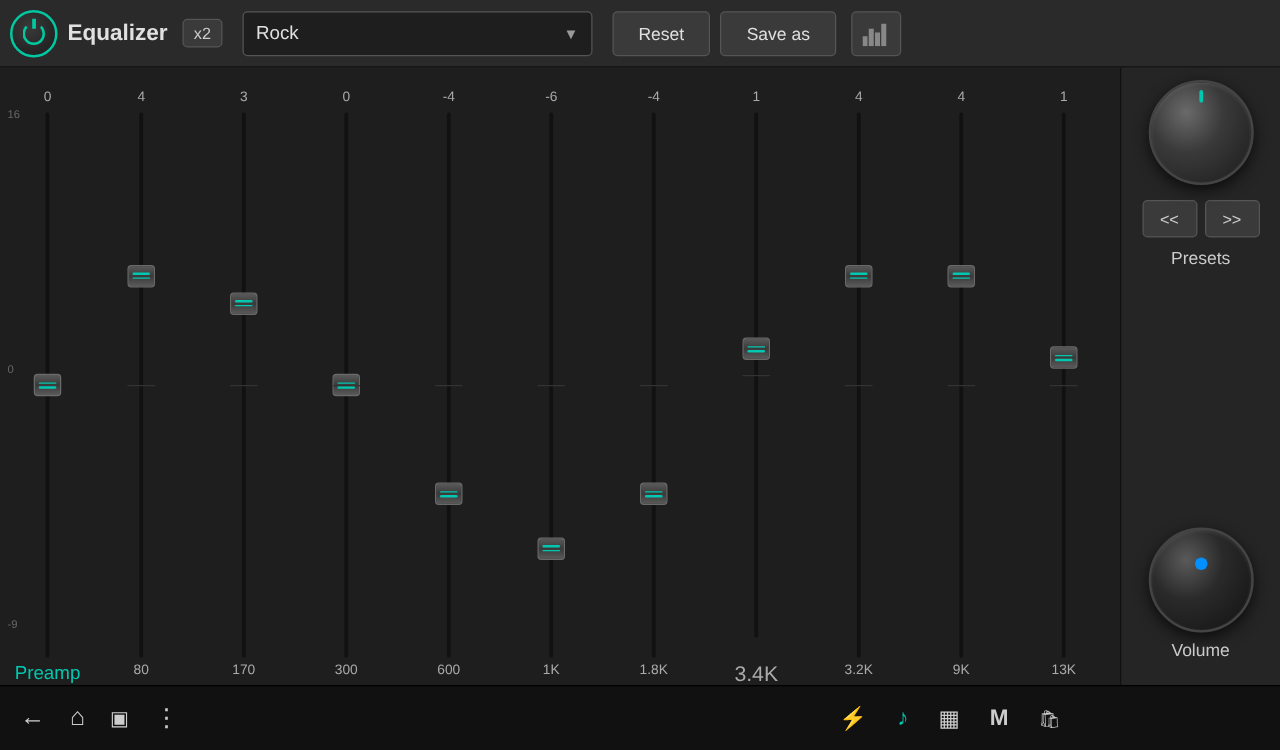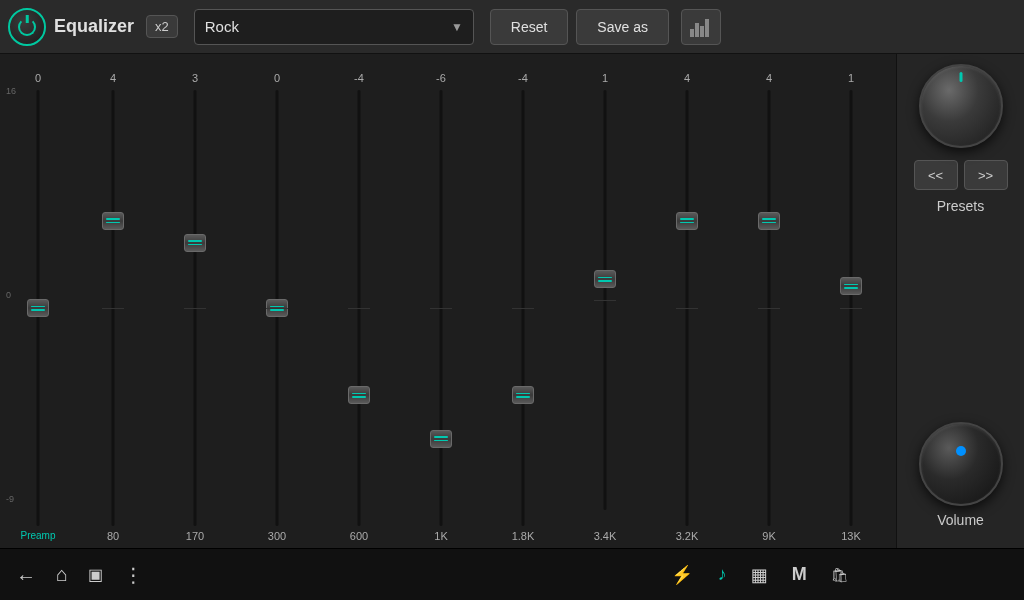--- a/index.html
+++ b/index.html
@@ -322,21 +322,21 @@
         <div style="font-size:11px; color:#aaa; height:14px; text-align:center; margin-bottom:4px;">0</div>
 
         <div class="vert-slider-container" style="flex:1; position:relative;">
           <div class="vert-track"></div>
           <div class="vert-handle" style="top: calc(50% - 9px);">
             <div class="handle-line"></div>
             <div class="handle-line"></div>
           </div>
         </div>
 
-        <div style="font-size:10px; color:#00c8b0; margin-top:4px; height:18px;text-align:center;">Preamp</div>
+        <div style="font-size:15px; color:#00c8b0; margin-top:4px; height:18px;text-align:center;">Preamp</div>
       </div>
 
       <div style="display:flex; flex:1;" id="eq-bands-container">
       <div style="display: flex; flex-direction: column; align-items: center; flex: 1 1 0%; padding-top: 18px;">
             <div style="font-size: 11px; color: rgb(170, 170, 170); height: 14px; text-align: center; margin-bottom: 4px;">4</div>
             <div style="flex: 1 1 0%; position: relative; width: 22px; display: flex; align-items: stretch; justify-content: center;">
               <div style="width: 3px; background: rgb(17, 17, 17); border-radius: 2px; position: absolute; left: 50%; transform: translateX(-50%); top: 0px; bottom: 0px;"></div>
               <div style="width: 22px; height: 18px; background: linear-gradient(rgb(90, 90, 90) 0%, rgb(58, 58, 58) 50%, rgb(90, 90, 90) 100%); border: 1px solid rgb(106, 106, 106); border-radius: 3px; position: absolute; left: 50%; transform: translateX(-50%); top: calc(30% - 9px); cursor: ns-resize; display: flex; flex-direction: column; align-items: center; justify-content: center; gap: 2px;">
                 <div style="width: 14px; height: 1.5px; background: rgb(0, 200, 176); border-radius: 1px;"></div>
                 <div style="width: 14px; height: 1.5px; background: rgb(0, 200, 176); border-radius: 1px;"></div>
@@ -408,21 +408,21 @@
           <div style="display: flex; flex-direction: column; align-items: center; flex: 1 1 0%; padding-top: 18px;">
             <div style="font-size: 11px; color: rgb(170, 170, 170); height: 14px; text-align: center; margin-bottom: 4px;">1</div>
             <div style="flex: 1 1 0%; position: relative; width: 22px; display: flex; align-items: stretch; justify-content: center;">
               <div style="width: 3px; background: rgb(17, 17, 17); border-radius: 2px; position: absolute; left: 50%; transform: translateX(-50%); top: 0px; bottom: 0px;"></div>
               <div style="width: 22px; height: 18px; background: linear-gradient(rgb(90, 90, 90) 0%, rgb(58, 58, 58) 50%, rgb(90, 90, 90) 100%); border: 1px solid rgb(106, 106, 106); border-radius: 3px; position: absolute; left: 50%; transform: translateX(-50%); top: calc(45% - 9px); cursor: ns-resize; display: flex; flex-direction: column; align-items: center; justify-content: center; gap: 2px;">
                 <div style="width: 14px; height: 1.5px; background: rgb(0, 200, 176); border-radius: 1px;"></div>
                 <div style="width: 14px; height: 1.5px; background: rgb(0, 200, 176); border-radius: 1px;"></div>
               </div>
               <div style="position: absolute; left: 0px; right: 0px; height: 1px; background: rgb(51, 51, 51); top: 50%; pointer-events: none;"></div>
             </div>
-            <div style="font-size: 11px; color: rgb(170, 170, 170); margin-top: 20px; height: 18px; text-align: center;">3.4K</div>
+            <div style="font-size: 17px; color: rgb(170, 170, 170); margin-top: 20px; height: 18px; text-align: center;">3.4K</div>
           </div>
           <div style="display: flex; flex-direction: column; align-items: center; flex: 1 1 0%; padding-top: 18px;">
             <div style="font-size: 11px; color: rgb(170, 170, 170); height: 14px; text-align: center; margin-bottom: 4px;">4</div>
             <div style="flex: 1 1 0%; position: relative; width: 22px; display: flex; align-items: stretch; justify-content: center;">
               <div style="width: 3px; background: rgb(17, 17, 17); border-radius: 2px; position: absolute; left: 50%; transform: translateX(-50%); top: 0px; bottom: 0px;"></div>
               <div style="width: 22px; height: 18px; background: linear-gradient(rgb(90, 90, 90) 0%, rgb(58, 58, 58) 50%, rgb(90, 90, 90) 100%); border: 1px solid rgb(106, 106, 106); border-radius: 3px; position: absolute; left: 50%; transform: translateX(-50%); top: calc(30% - 9px); cursor: ns-resize; display: flex; flex-direction: column; align-items: center; justify-content: center; gap: 2px;">
                 <div style="width: 14px; height: 1.5px; background: rgb(0, 200, 176); border-radius: 1px;"></div>
                 <div style="width: 14px; height: 1.5px; background: rgb(0, 200, 176); border-radius: 1px;"></div>
               </div>
               <div style="position: absolute; left: 0px; right: 0px; height: 1px; background: rgb(51, 51, 51); top: 50%; pointer-events: none;"></div>

